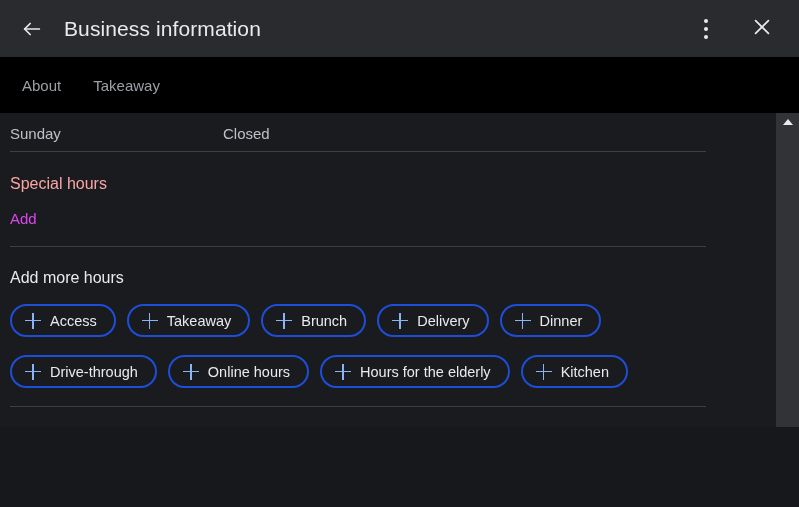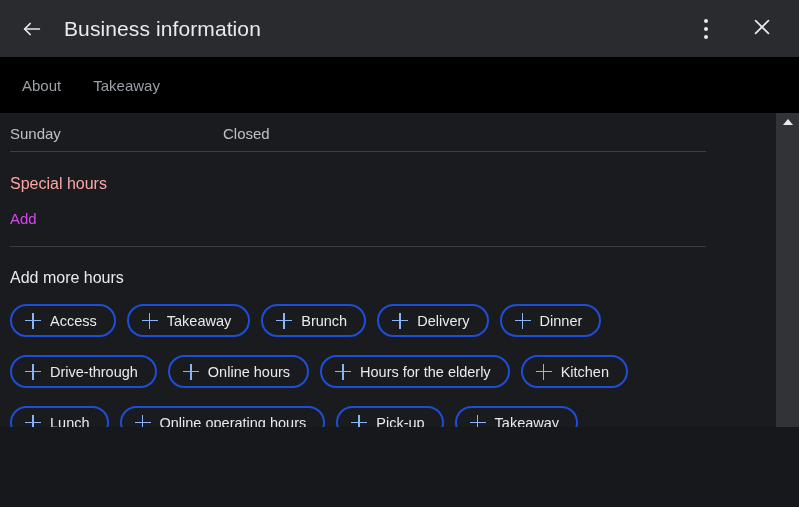--- a/index.html
+++ b/index.html
@@ -354,38 +354,20 @@
           <div class="chip">
             <span class="chip-plus"></span>
             <span class="chip-label">Hours for the elderly</span>
           </div>
           <div class="chip">
             <span class="chip-plus"></span>
             <span class="chip-label">Kitchen</span>
           </div>
         </div>
 
-        <div class="chip-row">
-          <div class="chip">
-            <span class="chip-plus"></span>
-            <span class="chip-label">Lunch</span>
-          </div>
-          <div class="chip">
-            <span class="chip-plus"></span>
-            <span class="chip-label">Online operating hours</span>
-          </div>
-          <div class="chip">
-            <span class="chip-plus"></span>
-            <span class="chip-label">Pick-up</span>
-          </div>
-          <div class="chip">
-            <span class="chip-plus"></span>
-            <span class="chip-label">Takeaway</span>
-          </div>
-        </div>
 
       </div>
 
       <div class="bottom-divider"></div>
 
     </div>
 
     <div class="scrollbar">
       <div class="sb-arrow">
         <span class="sb-arrow-glyph"></span>

